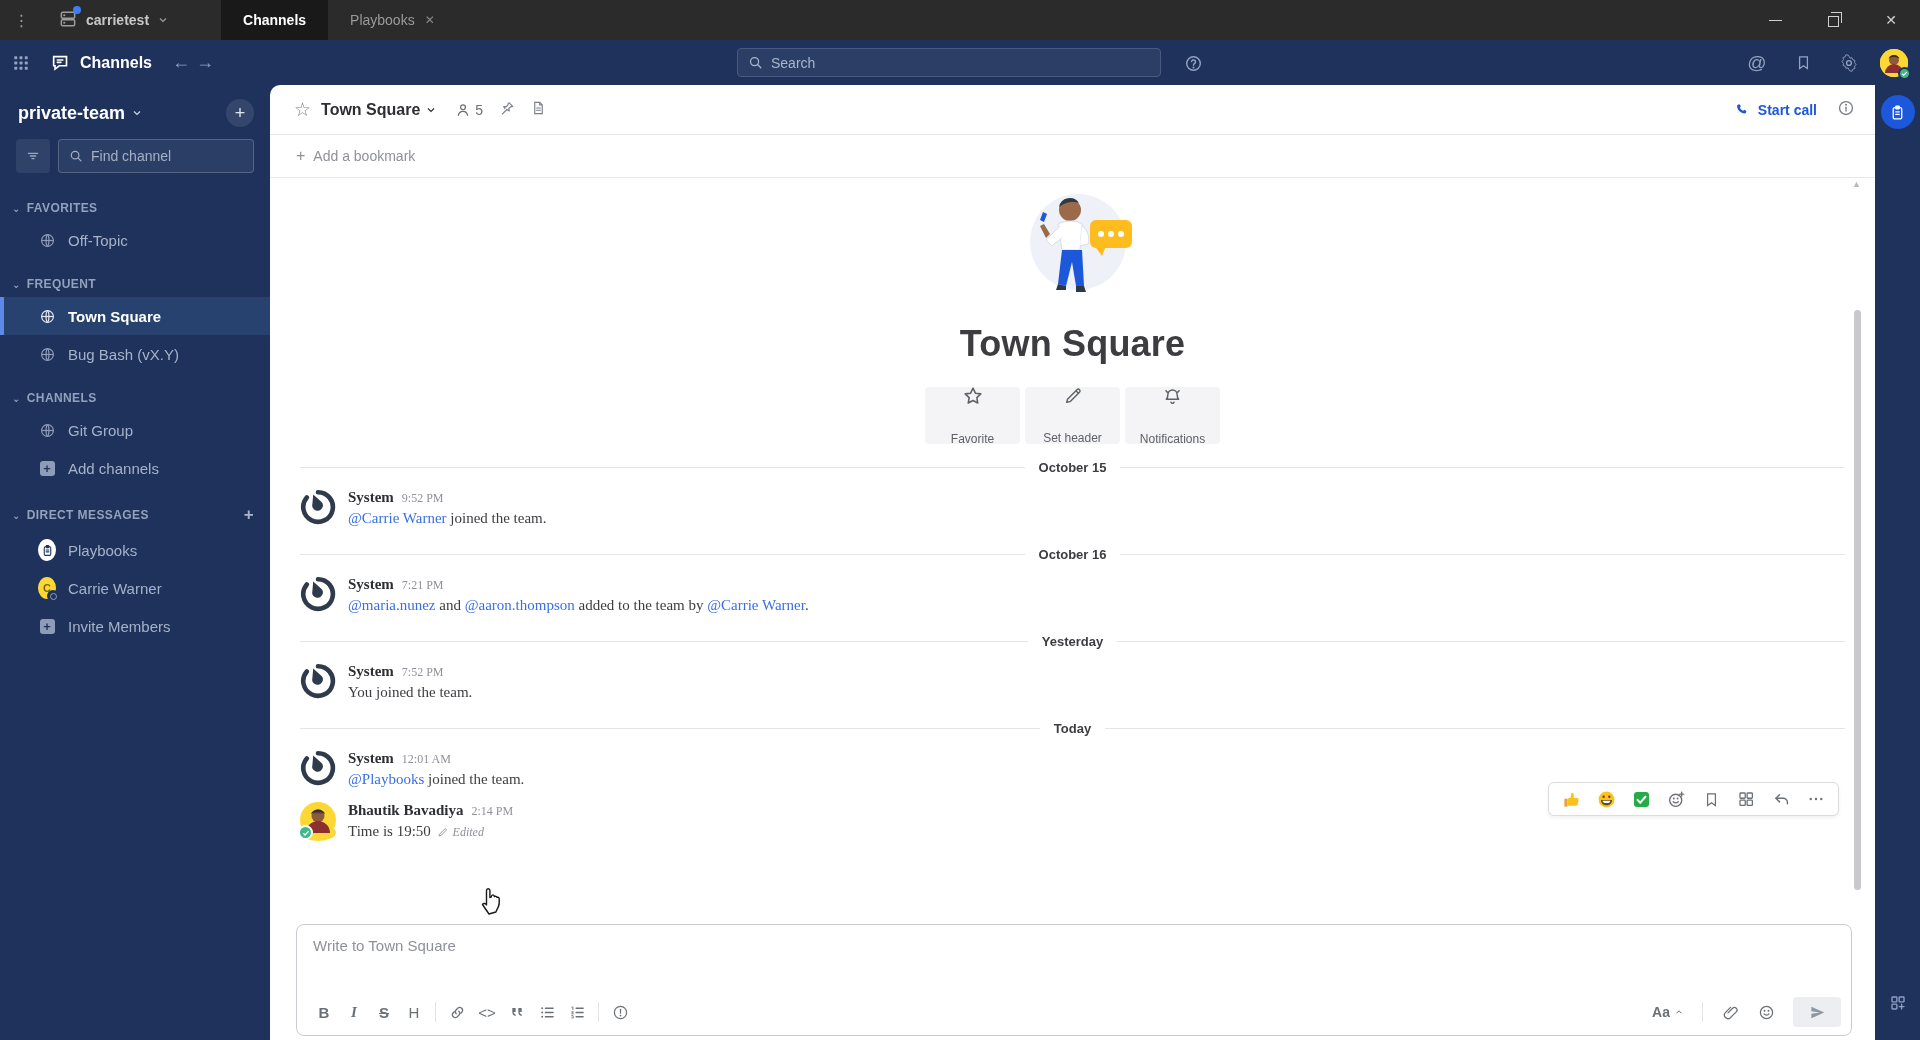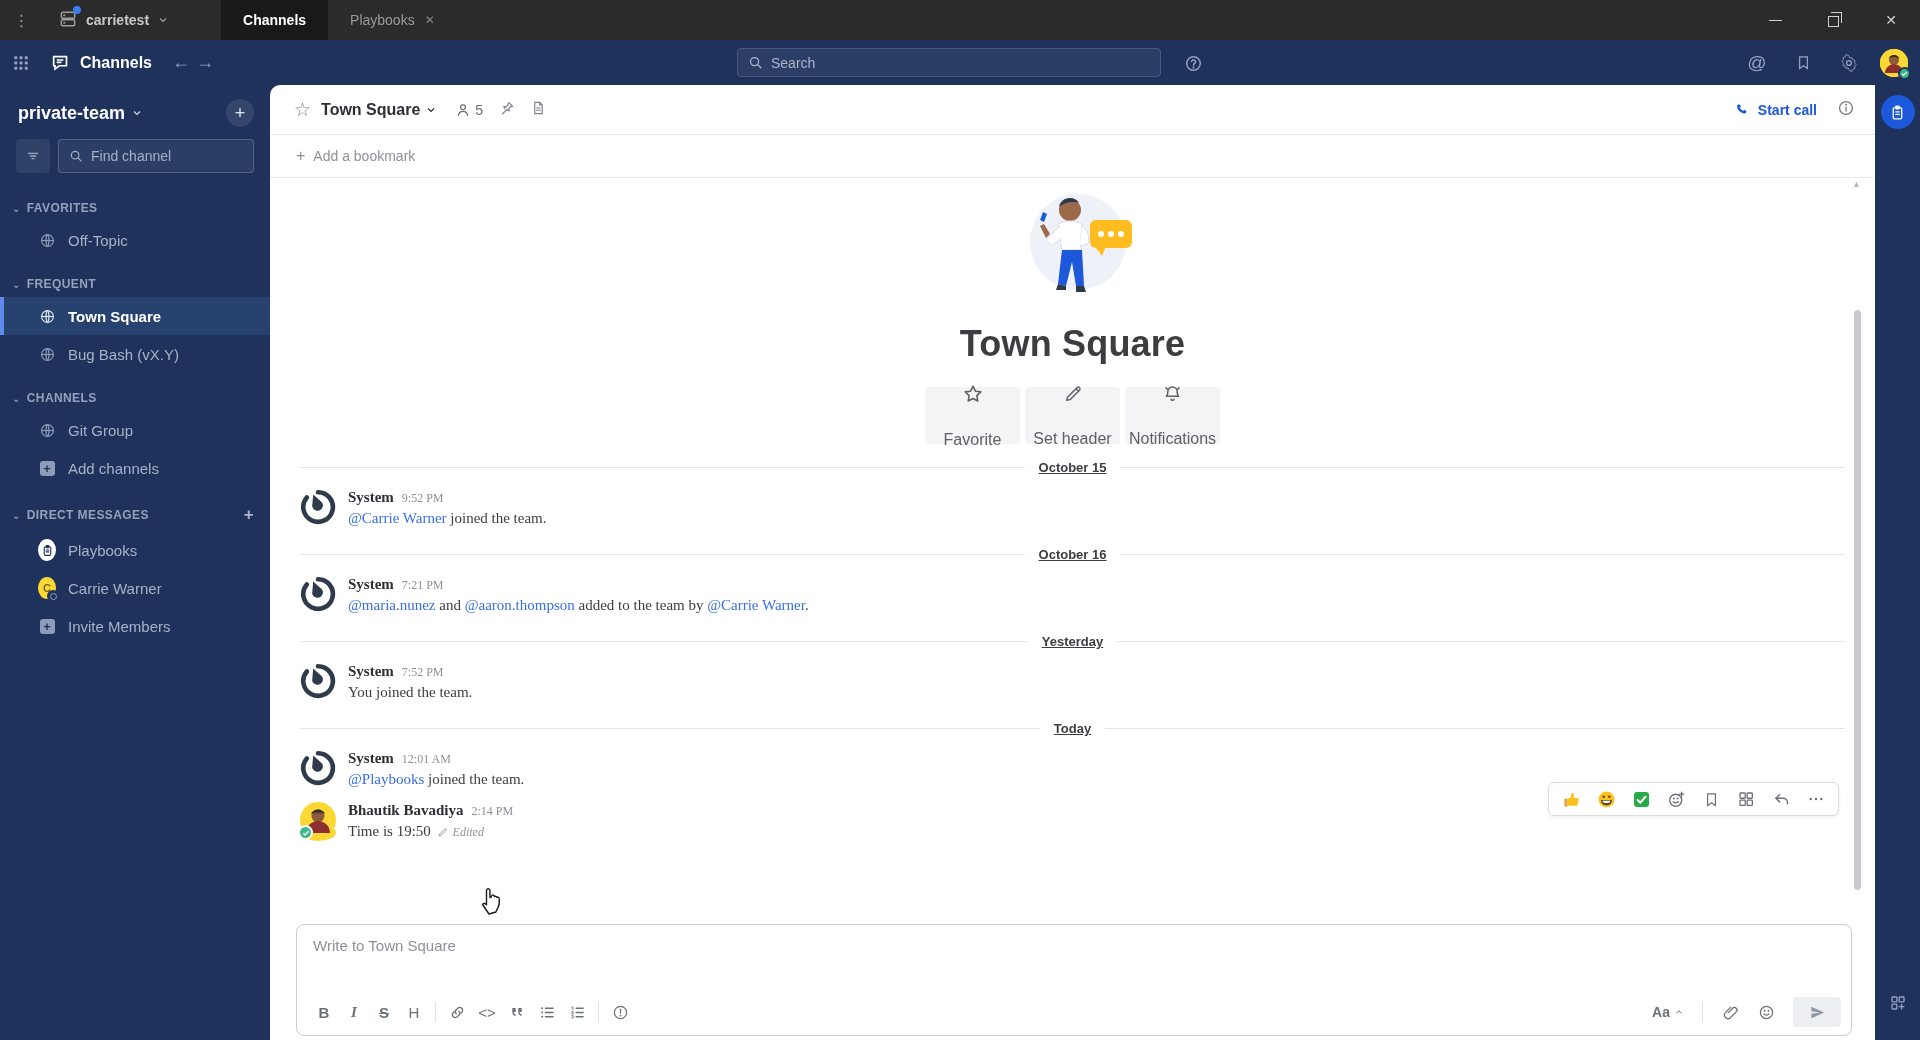--- a/index.html
+++ b/index.html
@@ -73,26 +73,26 @@
   .ch-info { color:#7a7e85; }
   .bookmark-bar { height:43px; display:flex; align-items:center; gap:8px; padding:0 26px; color:#8f9199; font-size:14px; border-bottom:1px solid #e9e9ec; flex:0 0 43px; }
 
   
   .feed { flex:1; padding:0 30px; overflow:hidden; display:flex; flex-direction:column; }
   .intro { text-align:center; margin-top:2px; }
   .intro-illustration { margin:0 auto; width:150px; height:135px; }
   .intro h1 { font-size:36px; font-weight:700; color:#3d3c40; margin-top:8px; letter-spacing:.2px; }
   .intro p  { margin:14px auto 0; width:620px; font-size:15px; line-height:1.55; color:#3f4350; }
   .intro-btns { display:flex; justify-content:center; gap:5px; margin-top:22px; }
-  .intro-btn { width:95px; height:57px; background:#f4f4f6; border-radius:4px; display:flex; flex-direction:column; align-items:center; justify-content:center; gap:22px; color:#5d6067; font-size:16px; }
+  .intro-btn { width:95px; height:57px; background:#f4f4f6; border-radius:4px; display:flex; flex-direction:column; align-items:center; justify-content:center; gap:22px; color:#5d6067; font-size:12px; }
   .intro-btn .ibi { color:#5d6067; }
 
   .divider { display:flex; align-items:center; margin:16px 0 4px; }
   .divider .line { flex:1; height:1px; background:#e4e5e8; }
-  .divider .dlabel { padding:0 14px; font-size:13px; font-weight:600; color:#3d3c40;text-decoration:underline; }
+  .divider .dlabel { padding:0 14px; font-size:13px; font-weight:600; color:#3d3c40; }
 
   .post { display:flex; gap:12px; padding:10px 0 4px; position:relative;font-family:Liberation Serif, serif; }
   .post-avatar { width:36px; height:36px; flex:0 0 36px; position:relative; }
   .post-avatar .photo { width:36px; height:36px; border-radius:50%; background:#fdd835; overflow:hidden; position:relative; }
   .post-avatar .badge { position:absolute; left:-2px; bottom:-2px; width:15px; height:15px; background:#3db887; border:2px solid #fff; border-radius:50%; display:flex; align-items:center; justify-content:center; }
   .post-head { display:flex; align-items:baseline; gap:8px; }
   .post-author { font-size:15px; font-weight:700; color:#2d2f33; }
   .post-time { font-size:12px; color:#8f9199; }
   .post-text { margin-top:4px; font-size:15px; color:#3d3c40; }
   .post-text .mlink { color:#386fe5; }

